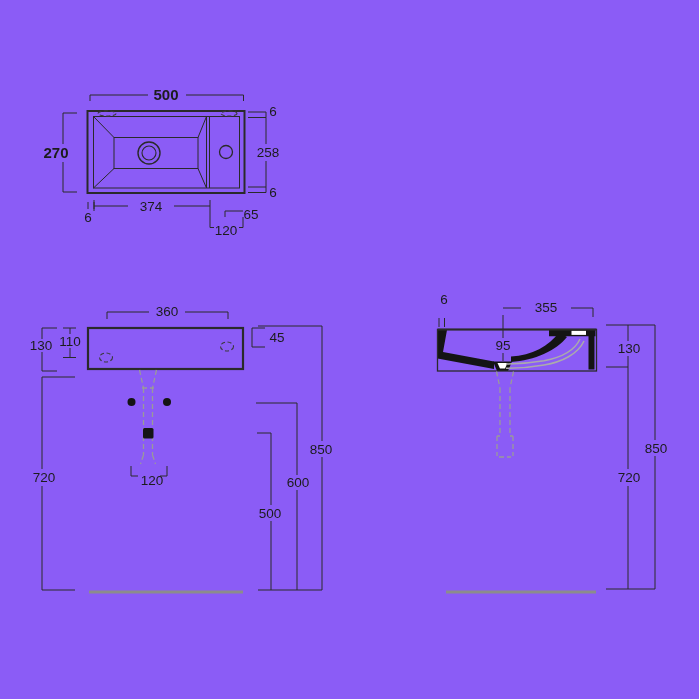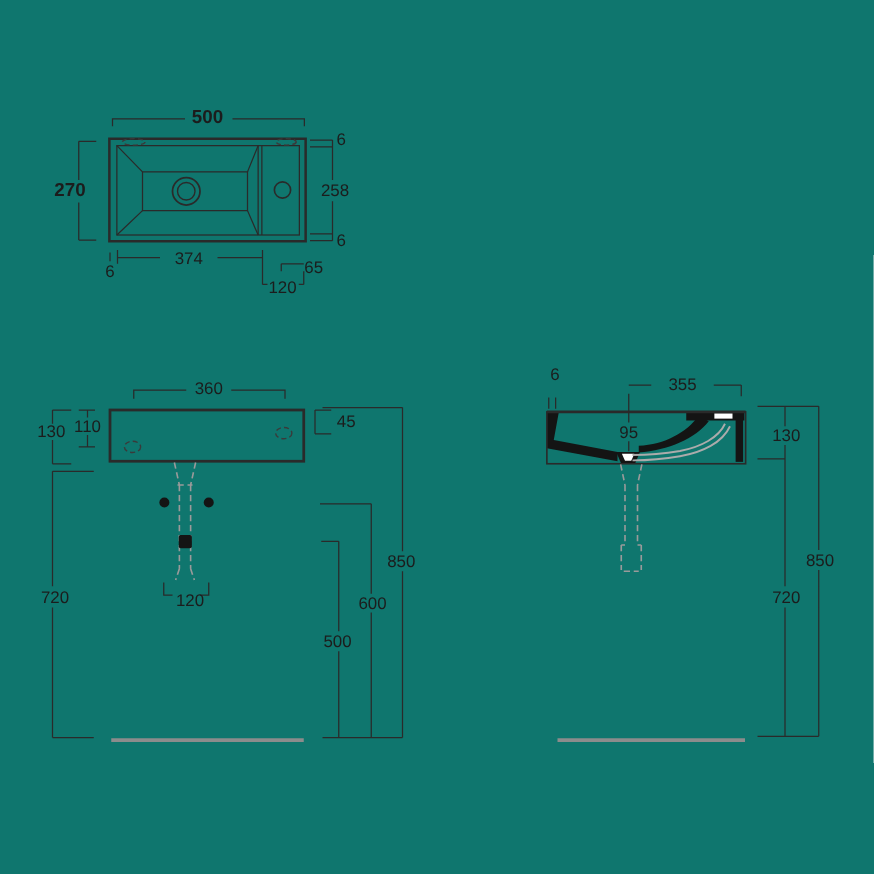--- a/index.html
+++ b/index.html
@@ -1,16 +1,16 @@
 <!DOCTYPE html>
 <html><head>
 <meta charset="utf-8">
 <style>
   html,body{margin:0;padding:0;background:#fff;}
-  .canvas{position:relative;width:699px;height:699px;background:#0f766e;overflow:hidden;
+  .canvas{position:relative;width:699px;height:699px;background:#8b5cf6;overflow:hidden;
           font-family:"Liberation Sans",sans-serif;}
   svg{position:absolute;left:0;top:0;}
   svg text{font-family:"Liberation Sans",sans-serif;font-size:13.5px;fill:#1c1c1c;}
   svg text.primary{font-size:15px;font-weight:bold;}
   .ln{stroke:#2a2a2a;stroke-width:1;fill:none;}
   .outline{stroke:#2a2a2a;fill:none;}
   .dash{stroke:#9a9a9a;stroke-width:1.3;fill:none;stroke-dasharray:5 3;}
   .holed{stroke:#3a3a3a;stroke-width:1.1;fill:none;stroke-dasharray:4 2.5;}
   .solidblk{fill:#141414;stroke:none;}
   .floor{stroke:#8c8c8c;stroke-width:3;fill:none;}

